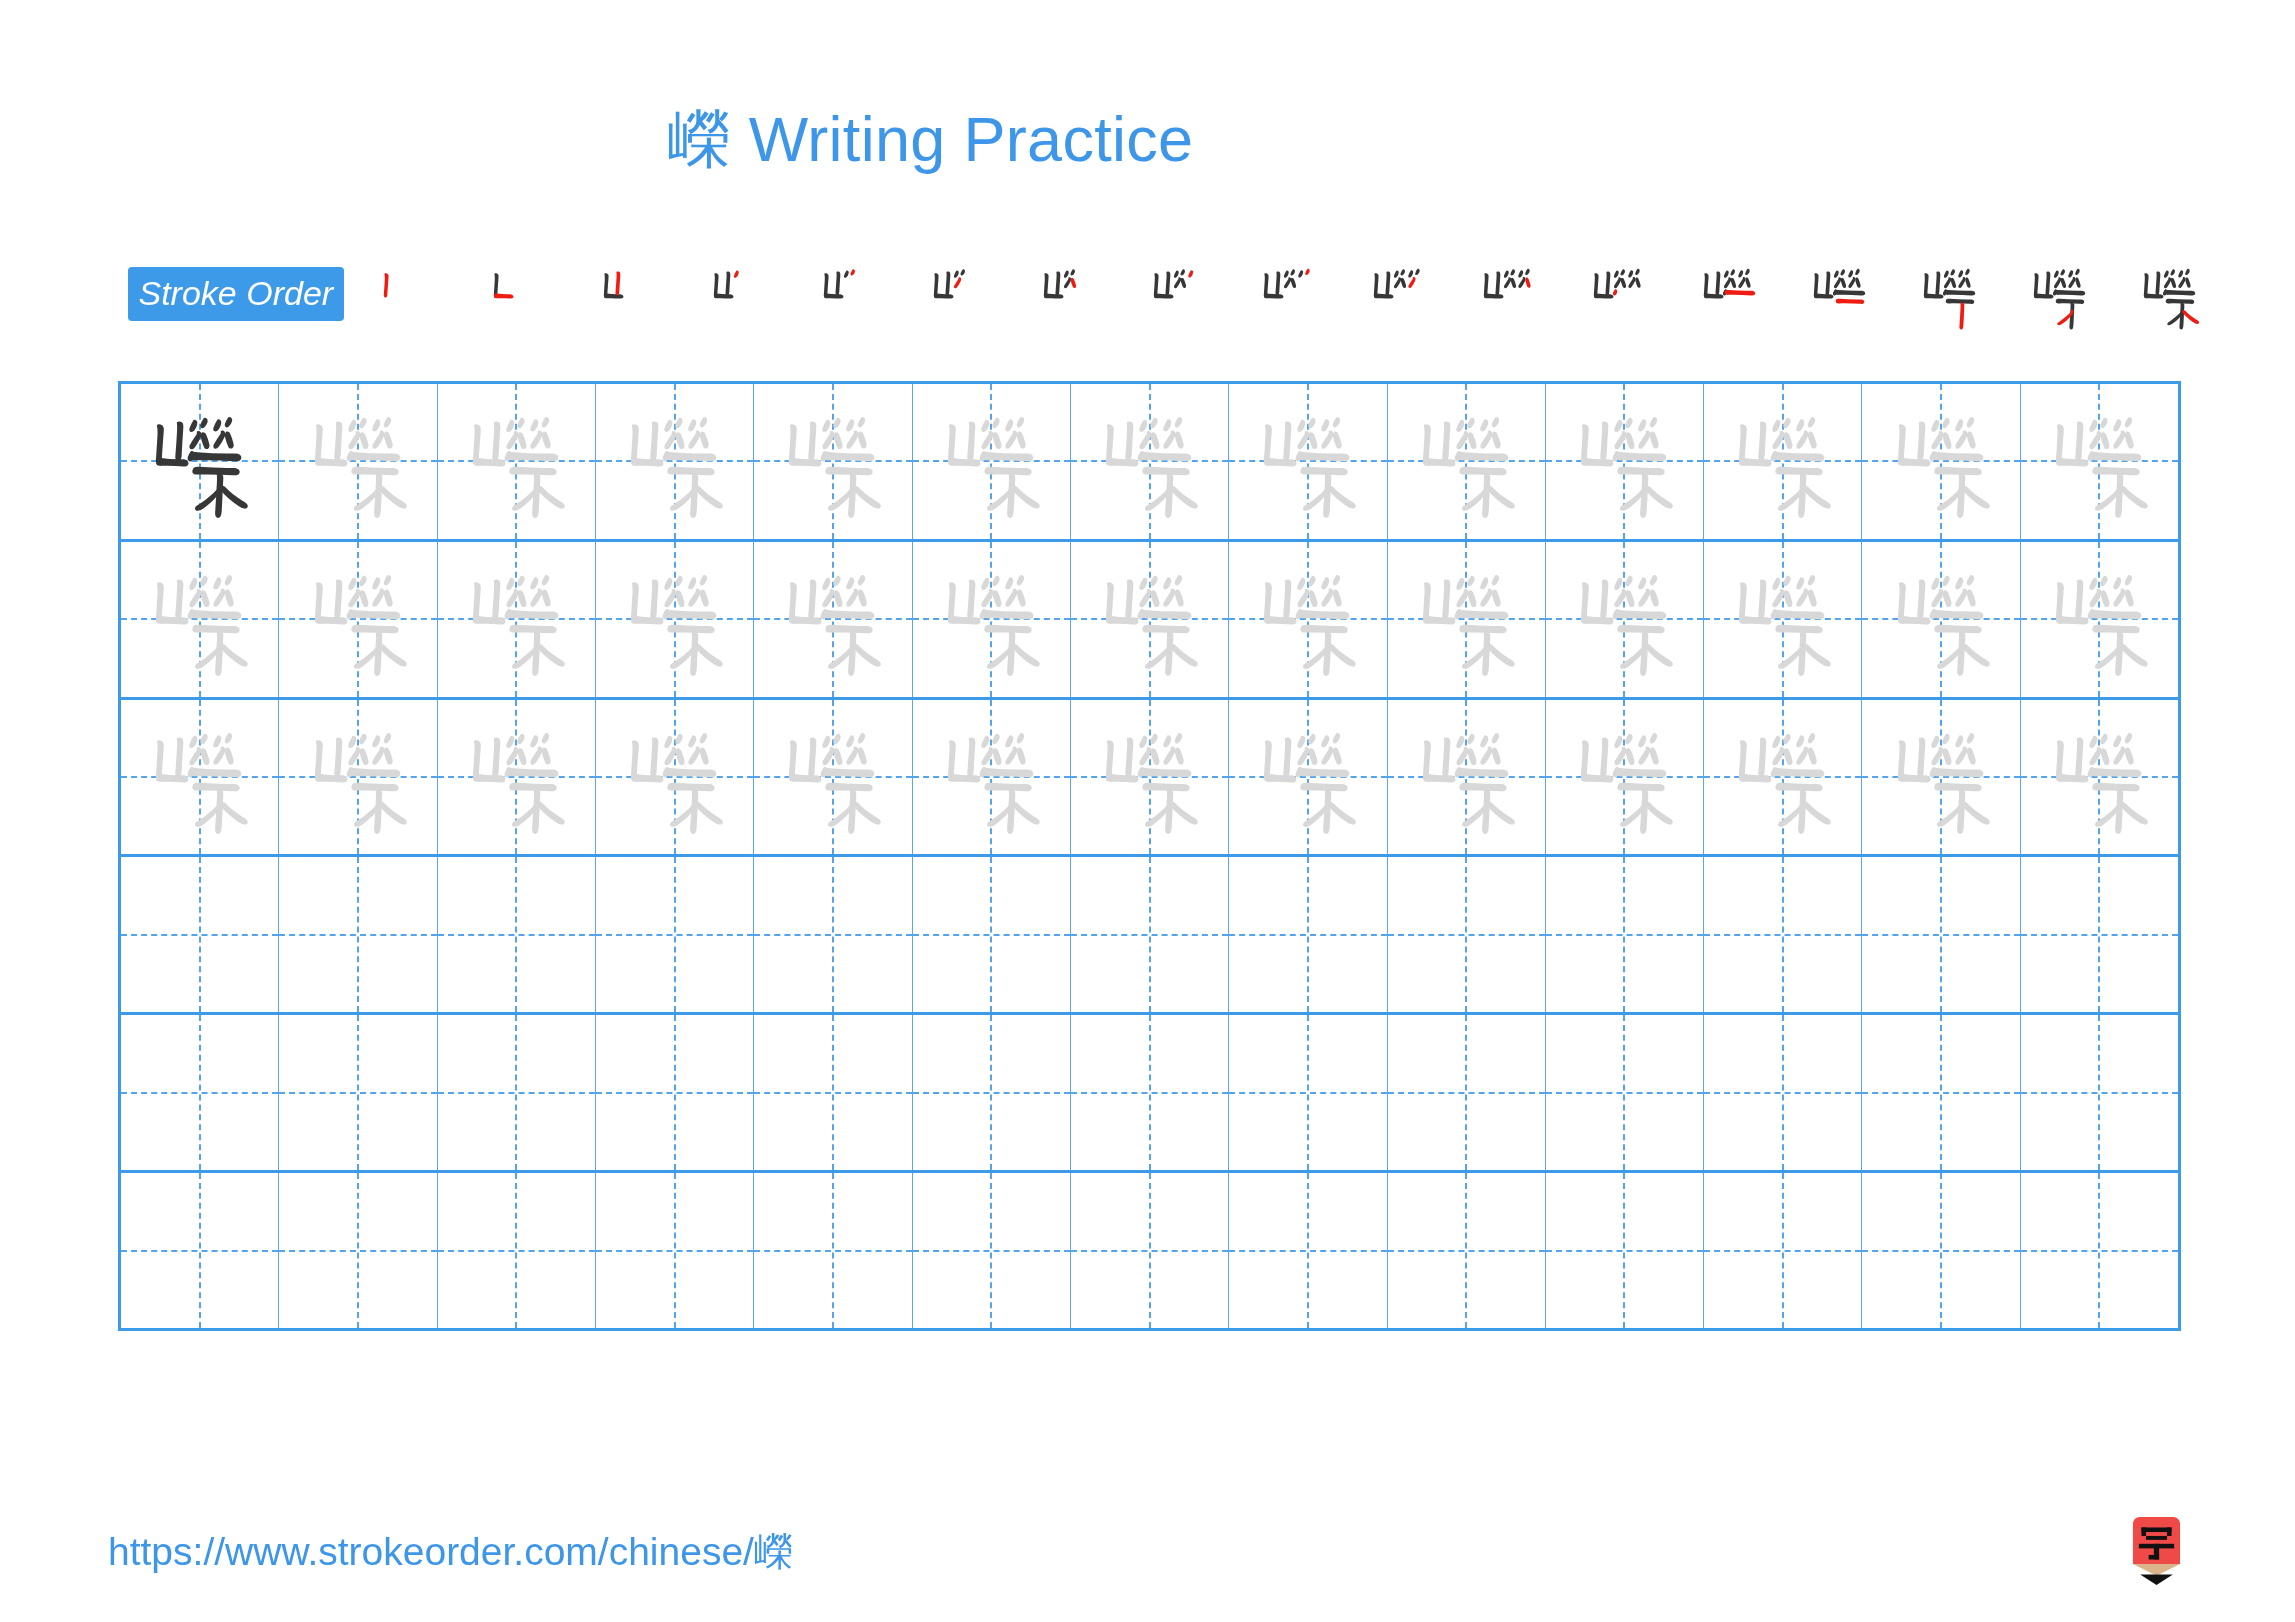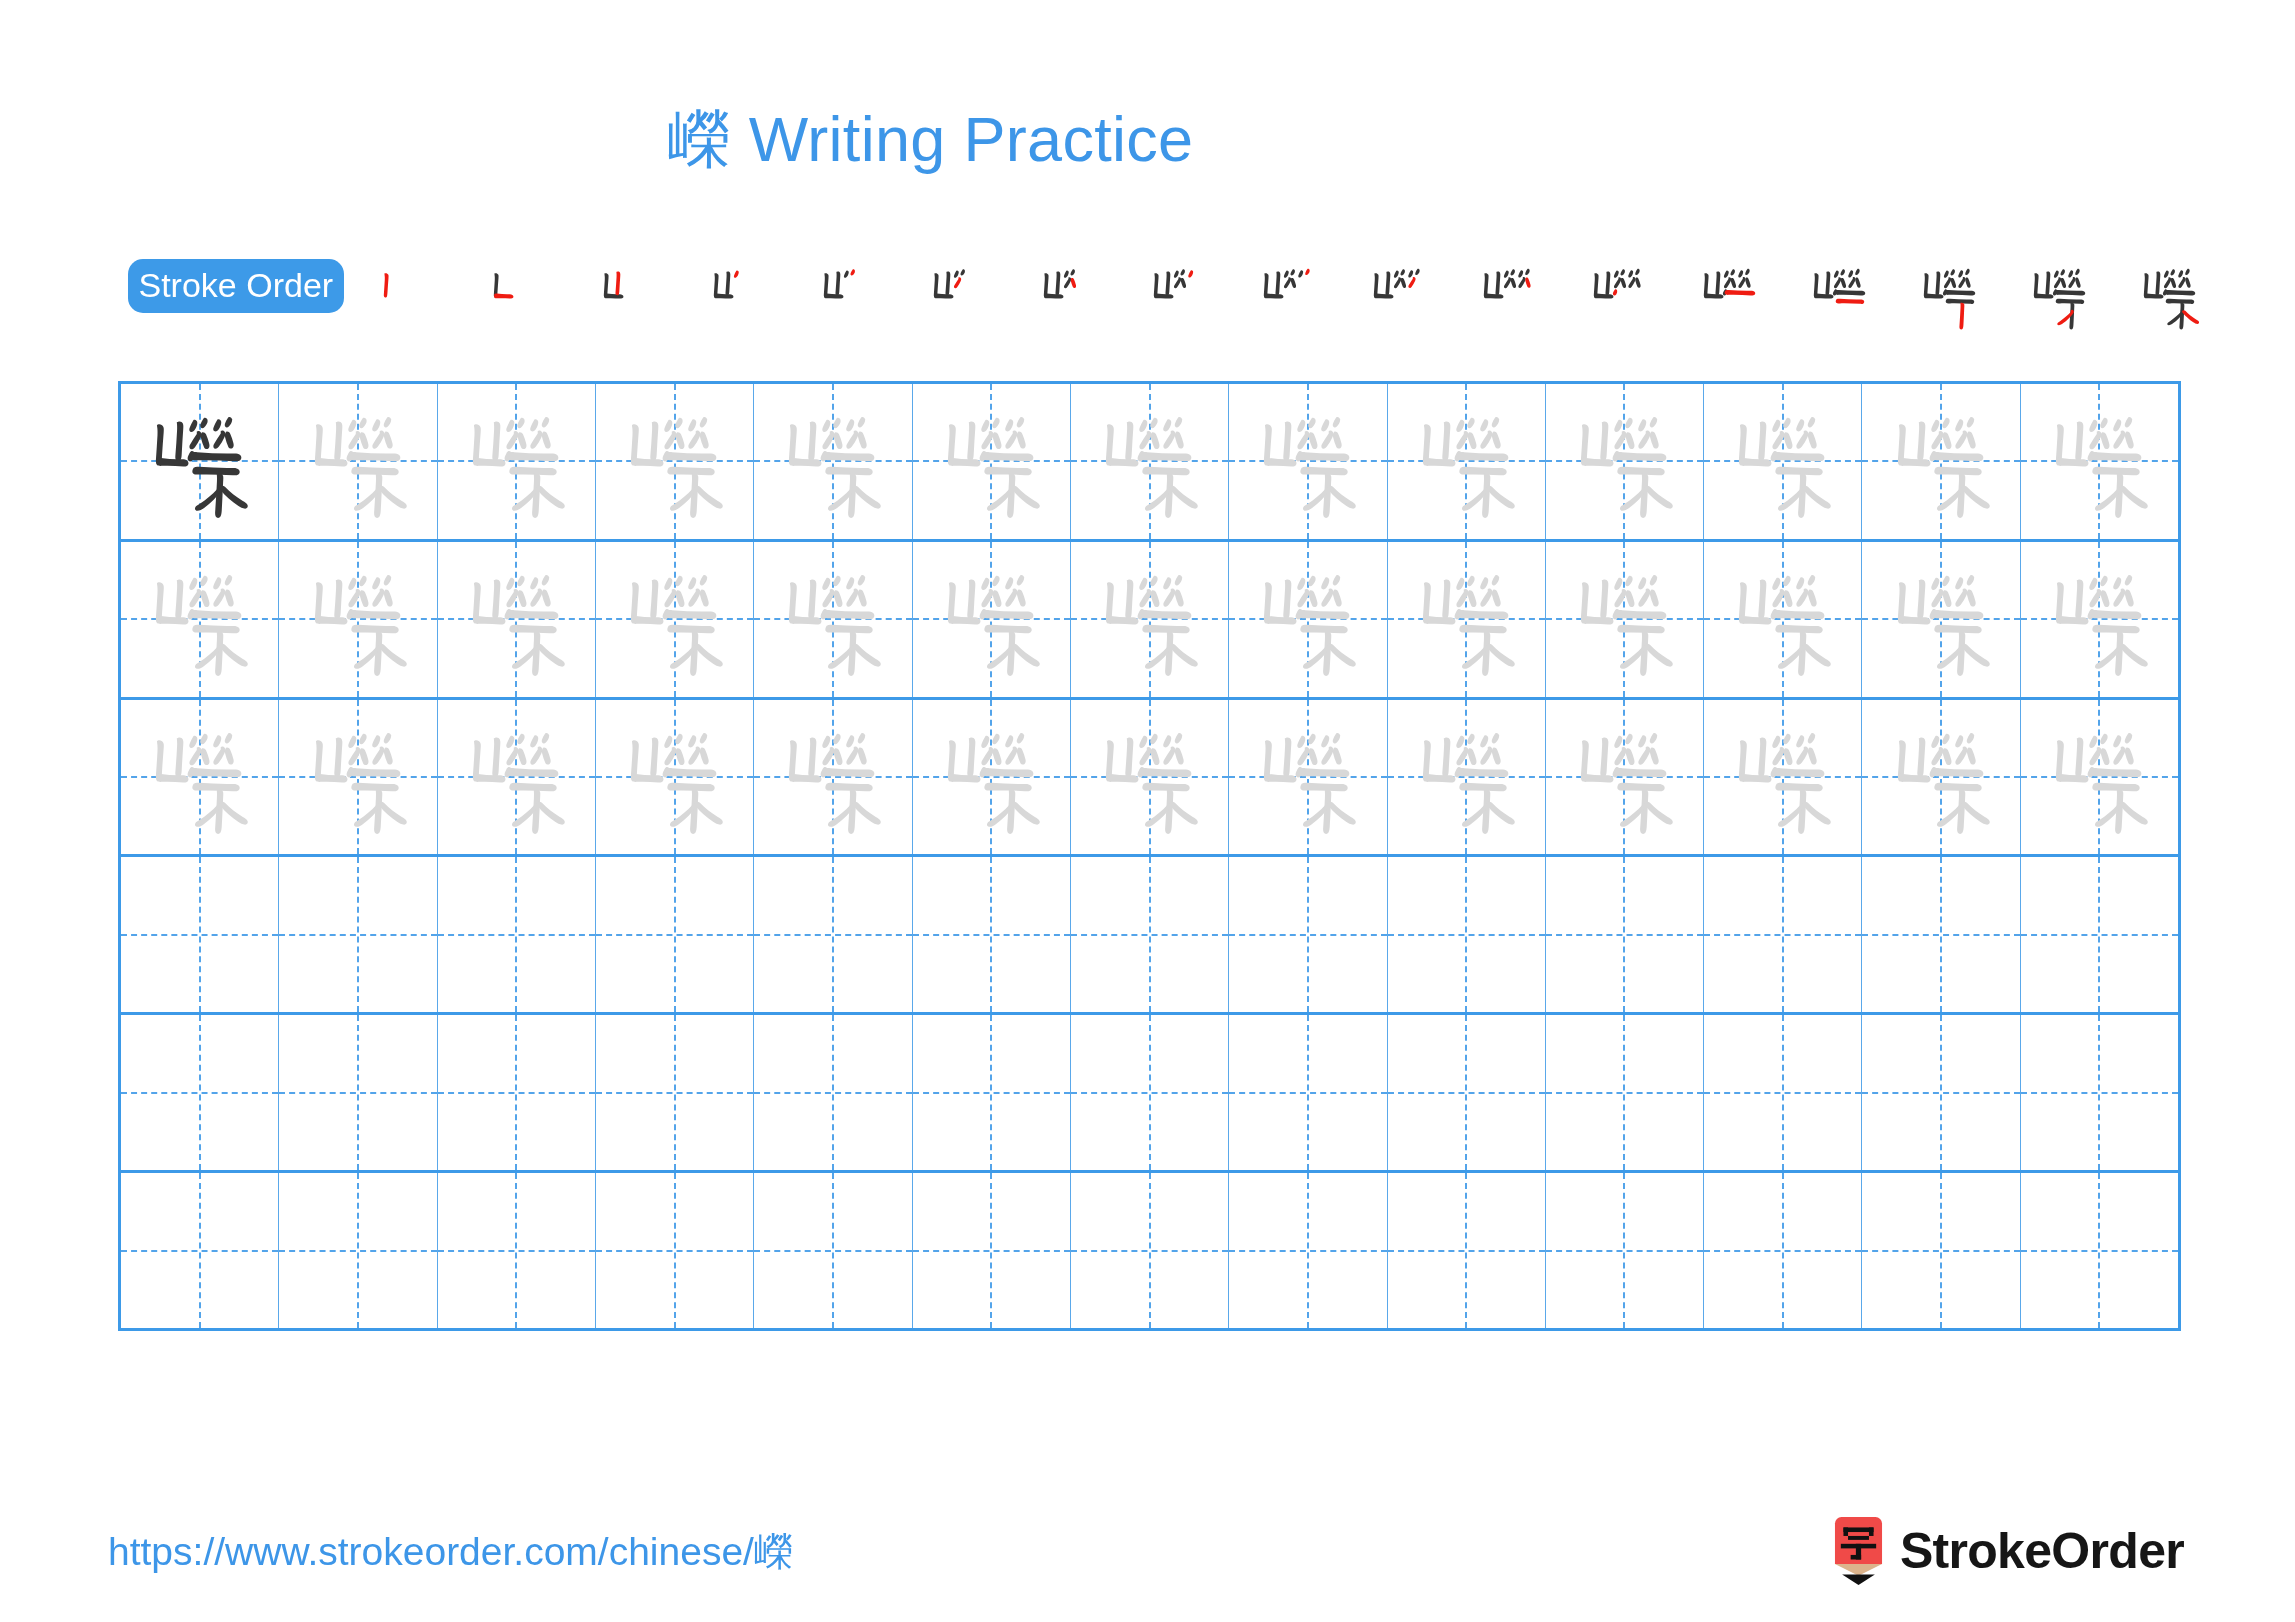--- a/index.html
+++ b/index.html
@@ -37,24 +37,25 @@
     height: 85px;
     display: flex;
     align-items: flex-start;
   }
   #stroke-order-badge {
     background: #3d9ae8;
     color: #ffffff;
     font-size: 34px;
     line-height: 1;
     padding: 8.5px 10.5px 11px 10.5px;
-    border-radius: 15px;
+    border-radius: 4px;
     white-space: nowrap;
     flex: 0 0 auto;
-    margin-top: 4px;
+    margin-top: 12px;
+    font-style: italic;
   }
   #stroke-steps {
     flex: 1 1 auto;
     display: flex;
     align-items: flex-start;
     justify-content: flex-start;
     margin-left: 11.8px;
   }
   .stroke-step {
     width: 110px;
@@ -1369,15 +1370,14 @@
         <rect x="19" y="16" width="46" height="7"></rect>
         <rect x="19" y="16" width="7" height="13"></rect>
         <rect x="58" y="16" width="7" height="13"></rect>
         <rect x="26" y="29" width="32" height="6"></rect>
         <rect x="15" y="41" width="54" height="7"></rect>
         <rect x="38" y="41" width="8" height="24"></rect>
         <rect x="30" y="58" width="16" height="7"></rect>
       </g>
     </svg>
   </div>
-  <div id="brand-name">StrokeOrder</div>
 </div>
 
 
 </body></html>

